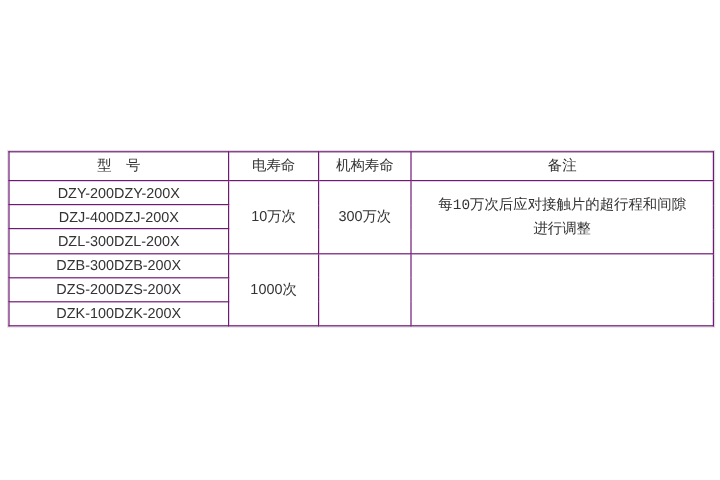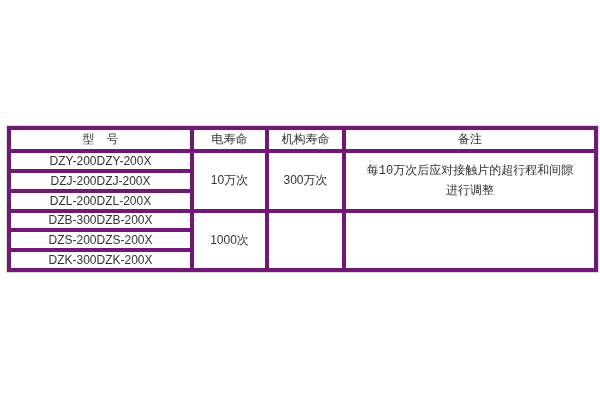--- a/index.html
+++ b/index.html
@@ -19,21 +19,21 @@
     left: 7px;
     top: 126px;
     width: 587px;
     height: 146px;
     border-collapse: collapse;
     table-layout: fixed;
     background: #ffffff;
     box-shadow: 0 0 0 1px #dcdcdc; 
   }
   .spec-table td {
-    border: 4px solid #701a75;
+    border: 1px solid #701a75;
     font-size: 12px;
     font-weight: 400;
     color: #333333;
     text-align: center;
     vertical-align: middle;
     padding: 0;
     overflow: hidden;
     white-space: nowrap;
     margin-left: 16px;
   }
@@ -81,30 +81,30 @@
       <td rowspan="3">300万次</td>
       <td rowspan="3" class="remarks-cell">
         <div class="remark-line">每10万次后应对接触片的超行程和间隙</div>
         <div class="remark-line">进行调整</div>
       </td>
     </tr>
 
     <tr>
       <td>
         <div class="model-pair">
-          <span>DZJ-200</span>
+          <span>DZJ-400</span>
           <span>DZJ-200X</span>
         </div>
       </td>
     </tr>
 
     <tr>
       <td>
         <div class="model-pair">
-          <span>DZL-200</span>
+          <span>DZL-300</span>
           <span>DZL-200X</span>
         </div>
       </td>
     </tr>
 
     <tr>
       <td>
         <div class="model-pair">
           <span>DZB-300</span>
           <span>DZB-200X</span>
@@ -123,19 +123,19 @@
         <div class="model-pair">
           <span>DZS-200</span>
           <span>DZS-200X</span>
         </div>
       </td>
     </tr>
 
     <tr>
       <td>
         <div class="model-pair">
-          <span>DZK-300</span>
+          <span>DZK-100</span>
           <span>DZK-200X</span>
         </div>
       </td>
     </tr>
   </tbody>
 </table>
 
 </body></html>

